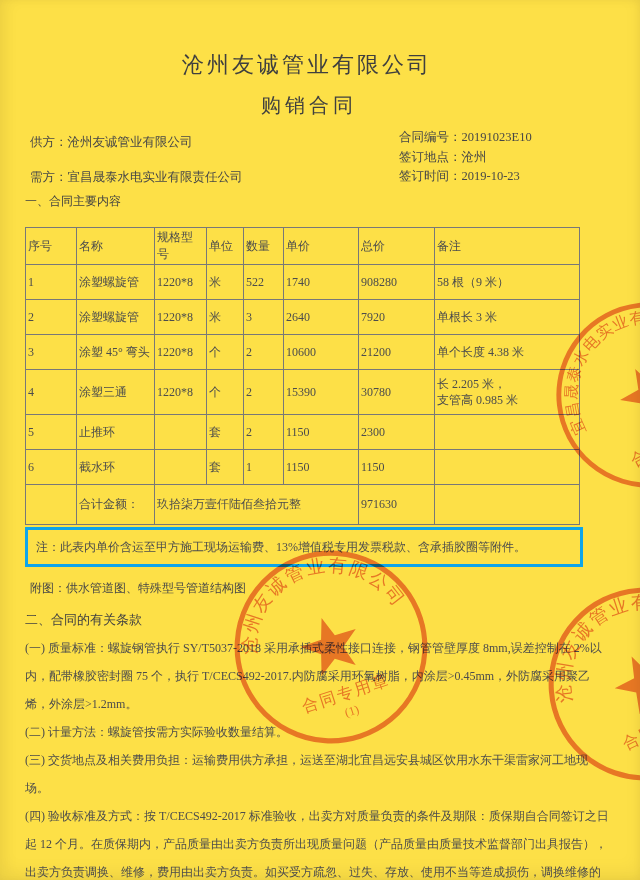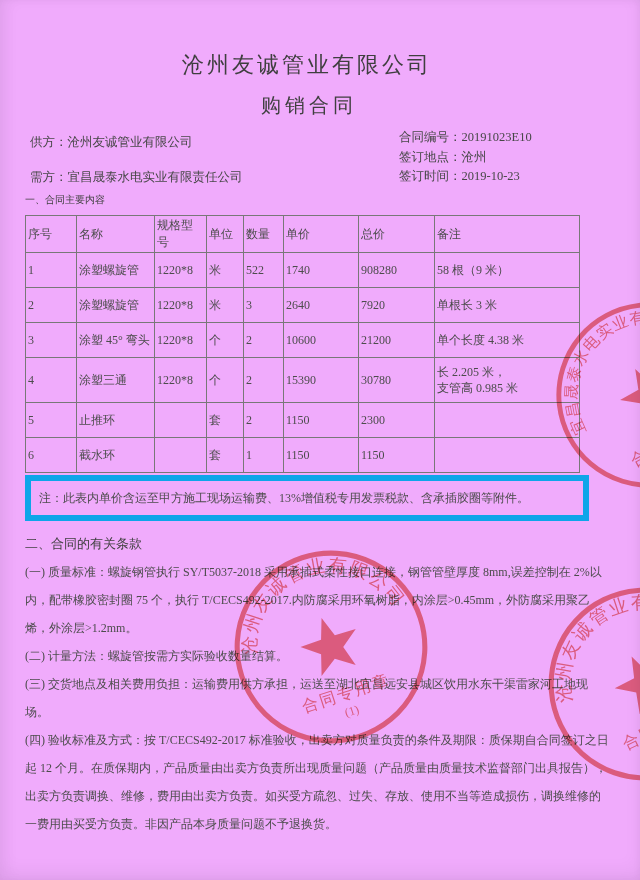--- a/index.html
+++ b/index.html
@@ -1,49 +1,49 @@
 <!DOCTYPE html>
 <html><head>
 <meta charset="utf-8">
 <style>
   html,body{margin:0;padding:0;background:#e8e8e8;}
   .page{
     position:relative; width:640px; height:880px; overflow:hidden;
-    background:#f0abfc;
+    background:#fde047;
     box-shadow: inset 0 -8px 18px rgba(0,0,0,0.05), inset 8px 0 14px rgba(0,0,0,0.03), inset -2px 0 6px rgba(0,0,0,0.03);
     font-family:"Liberation Serif","DejaVu Serif",serif;
     color:#474747;
   }
   .doc-title{
     margin-top:50px; text-align:center; transform:translateX(-13px);
     font-size:22px; letter-spacing:3px; color:#3f3f3f; font-weight:500;
   }
   .doc-subtitle{
     margin-top:12px; text-align:center; transform:translateX(-11px);
     font-size:20px; letter-spacing:4px; color:#3f3f3f; font-weight:500;
   }
   .meta{position:relative; height:64px; margin-top:8px; font-size:12.5px;text-decoration:underline;}
   .meta-left{position:absolute; left:30px; top:7px;}
   .meta-left .line1{margin-bottom:18px;}
   .meta-right{position:absolute; left:399px; top:1px; line-height:19.5px;}
-  .sec-title{margin:2px 0 8px 25px; font-size:10px; color:#414141;}
+  .sec-title{margin:2px 0 17px 25px; font-size:12px; color:#414141;}
   table.items{
     margin:4px 0 0 25px; border-collapse:collapse; table-layout:fixed; width:554px;
     font-size:12px; color:#4c4c4c; text-align:left;
   }
   table.items td,table.items th{
     border:1px solid #787878; font-weight:normal; padding:1px 2px; overflow:hidden;
   }
   table.items thead tr{height:29px;}
   table.items tbody tr{height:35px;}
   table.items tbody tr.tall{height:45px;}
   table.items tbody tr.total-row{height:40px;}
   td.remark{white-space:pre-line; line-height:16px;}
   .note-box{
-    margin:2px 0 0 25px; width:538px; border:6px solid #0ea5e9;
+    margin:2px 0 0 25px; width:538px; border:3px solid #0ea5e9;
     padding:9px 6px 8px 8px; font-size:12px; color:#4c4c4c;
   }
   .attachment{margin:13px 0 0 30px; font-size:12px;}
   .sec2-title{margin:14px 0 0 25px; font-size:13px; color:#414141;}
   .clauses{margin:5px 30px 0 25px; font-size:12px; line-height:28px; color:#4c4c4c;}
   .clauses p{margin:0;}
   
   .stamp{position:absolute; mix-blend-mode:multiply; opacity:0.66; pointer-events:none;}
   .stamp svg text{font-family:"Liberation Serif","DejaVu Serif",serif;}
 </style>
@@ -147,25 +147,33 @@
       <tr>
         <td>6</td>
         <td>截水环</td>
         <td></td>
         <td>套</td>
         <td>1</td>
         <td>1150</td>
         <td>1150</td>
         <td class="remark"></td>
       </tr>
+      <tr class="total-row">
+        <td></td>
+        <td>合计金额：</td>
+        <td colspan="4">玖拾柒万壹仟陆佰叁拾元整</td>
+        <td>971630</td>
+        <td></td>
+      </tr>
     </tbody>
   </table>
 
   <div class="note-box"><span>注：此表内单价含运至甲方施工现场运输费、13%增值税专用发票税款、含承插胶圈等附件。</span></div>
 
+  <div class="attachment">附图：供水管道图、特殊型号管道结构图</div>
 
   <div class="sec2-title">二、合同的有关条款</div>
 
   <div class="clauses">
     <p>(一) 质量标准：螺旋钢管执行 SY/T5037-2018 采用承插式柔性接口连接，钢管管壁厚度 8mm,误差控制在 2%以内，配带橡胶密封圈 75 个，执行 T/CECS492-2017.内防腐采用环氧树脂，内涂层&gt;0.45mm，外防腐采用聚乙烯，外涂层&gt;1.2mm。</p>
     <p>(二) 计量方法：螺旋管按需方实际验收数量结算。</p>
     <p>(三) 交货地点及相关费用负担：运输费用供方承担，运送至湖北宜昌远安县城区饮用水东干渠雷家河工地现场。</p>
     <p>(四) 验收标准及方式：按 T/CECS492-2017 标准验收，出卖方对质量负责的条件及期限：质保期自合同签订之日起 12 个月。在质保期内，产品质量由出卖方负责所出现质量问题（产品质量由质量技术监督部门出具报告），出卖方负责调换、维修，费用由出卖方负责。如买受方疏忽、过失、存放、使用不当等造成损伤，调换维修的一费用由买受方负责。非因产品本身质量问题不予退换货。</p>
 
   </div>

